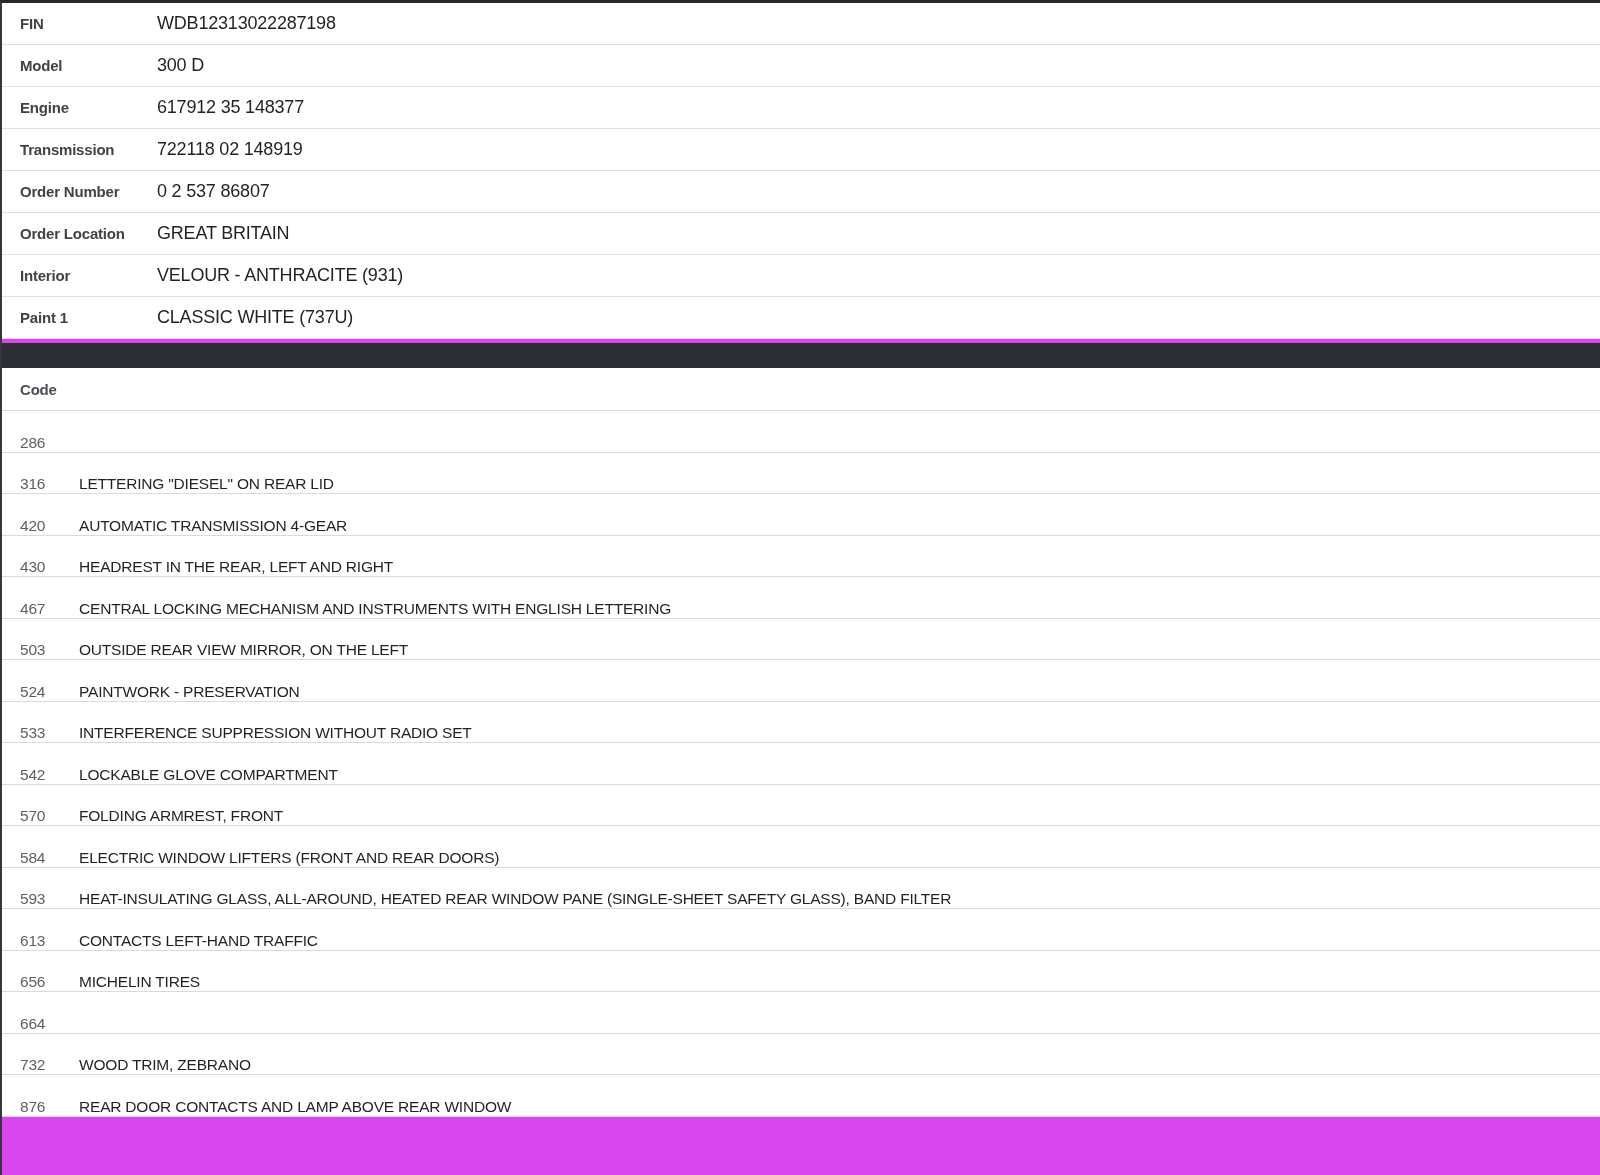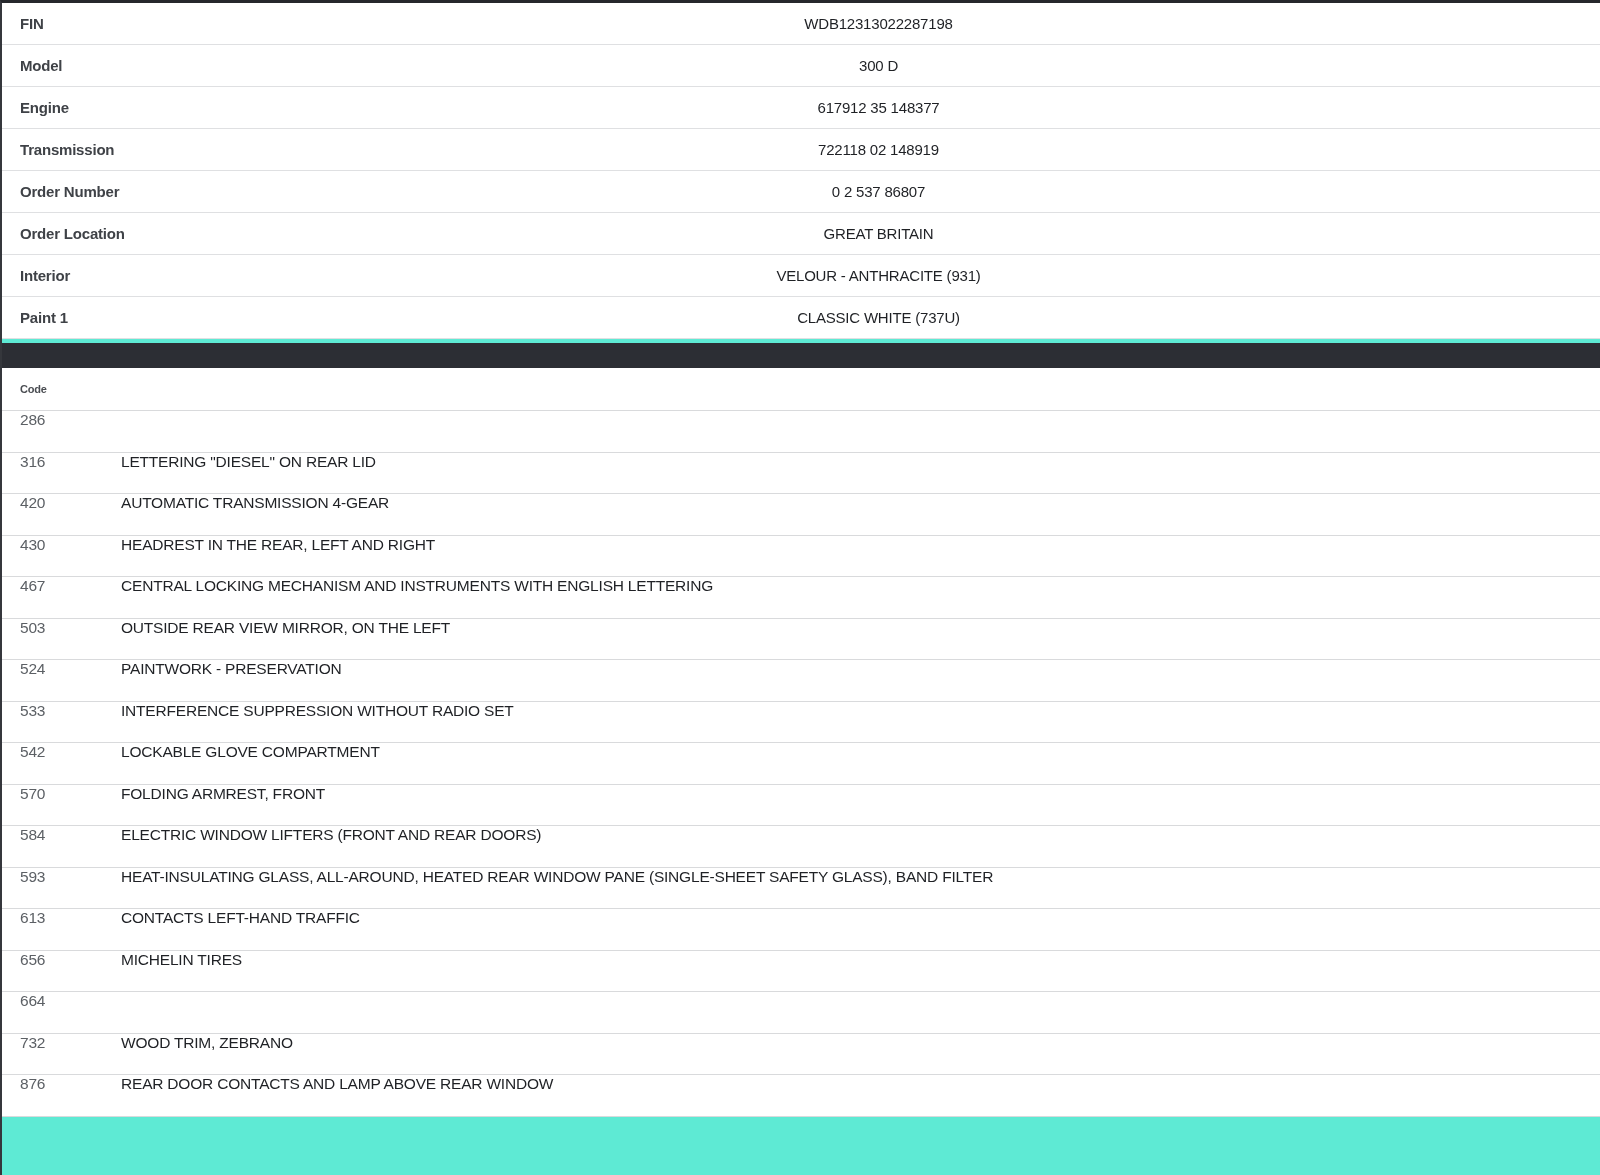--- a/index.html
+++ b/index.html
@@ -7,21 +7,21 @@
   body {
     width: 1600px;
     height: 1175px;
     background: #ffffff;
     font-family: "Liberation Sans", sans-serif;
     overflow: hidden;
   }
   .page {
     width: 1600px;
     height: 1175px;
-    background: #5eead4;
+    background: #d946ef;
     border-top: 3px solid #26282c;
     border-left: 2px solid #35373c;
     letter-spacing: -0.2px;
   }
   
   .spec-table { width: 100%; }
   .spec-row {
     display: flex;
     align-items: center;
     height: 42px;
@@ -31,66 +31,64 @@
   .spec-label {
     flex: 0 0 155px;
     padding-left: 18px;
     font-size: 15px;
     font-weight: 600;
     color: #3f4247;
     white-space: nowrap;
   }
   .spec-value {
     flex: 1 1 auto;
-    font-size: 15px;
+    font-size: 18px;
     color: #1f2125;
     white-space: nowrap;
-    text-align: center;
   }
   
   .divider-bar {
     height: 25px;
     margin-top: 4px;
     background: #2c2e34;
   }
   
   .codes-table { width: 100%; }
   .codes-header {
     display: flex;
     align-items: center;
     height: 43px;
     border-bottom: 1px solid #d9dadc;
     background: #ffffff;
   }
   .codes-row {
     display: flex;
-    align-items: flex-start;
+    align-items: flex-end;
     height: 41.5px;
     border-bottom: 1px solid #d9dadc;
     background: #ffffff;
-    gap: 42px;
   }
   .col-code {
     flex: 0 0 77px;
     padding-left: 18px;
     font-size: 15.5px;
     color: #5c6065;
     white-space: nowrap;
   }
   .col-desc {
     flex: 1 1 auto;
     font-size: 15.5px;
     color: #1f2125;
     white-space: nowrap;
   }
   .codes-header .col-code,
   .codes-header .col-desc {
     font-weight: 600;
     color: #4a4d52;
-    font-size: 11px;
+    font-size: 15px;
   }
 </style>
 </head>
 <body>
 
 <div class="page">
 
   <div class="spec-table">
 
   <div class="spec-row">

